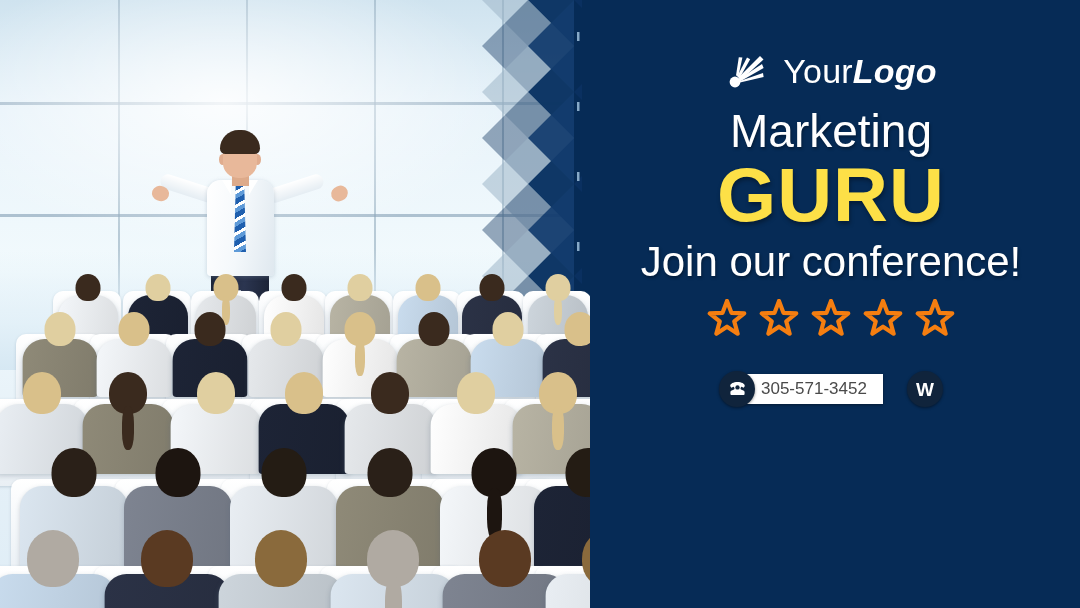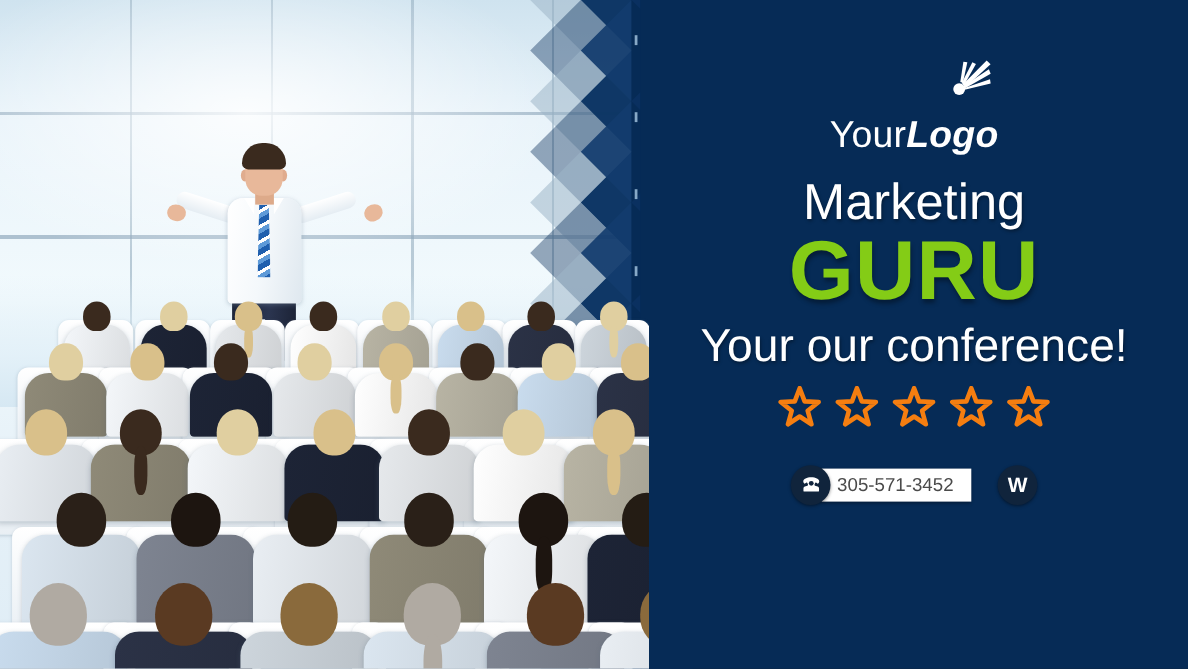--- a/index.html
+++ b/index.html
@@ -89,37 +89,37 @@
   .panel{
     position:absolute;right:0;top:0;width:498px;height:608px;
     background:#062B56;
   }
   .panel-inner{
     position:absolute;left:0;top:0;width:100%;height:100%;
     display:flex;flex-direction:column;align-items:center;
   }
 
   
-  .logo-block{margin-top:50px;display:flex;flex-direction:column;align-items:flex-end;gap:12px;}
+  .logo-block{margin-top:50px;display:flex;flex-direction:row;align-items:center;gap:12px;}
   .logo-mark{width:46px;height:40px;}
   .logo-text{
     margin-top:2px;font-size:34px;color:#ffffff;letter-spacing:.2px;
     font-family:"Liberation Sans","DejaVu Sans",sans-serif;white-space:nowrap;
   }
   .logo-text .lt-light{font-weight:300;}
   .logo-text .lt-bold{font-weight:700;font-style:italic;}
 
   
   .headline{margin-top:16px;text-align:center;width:100%;}
   .h-line1{
     font-size:46px;font-weight:300;color:#ffffff;line-height:1.05;
     text-shadow:1px 2px 3px rgba(0,0,0,.35);
   }
   .h-line2{
-    font-size:76px;font-weight:800;color:#84cc16;line-height:1.0;
+    font-size:76px;font-weight:800;color:#fde047;line-height:1.0;
     letter-spacing:1px;margin-top:2px;
     text-shadow:1px 3px 4px rgba(0,0,0,.35);
   }
   .h-line3{
     font-size:42px;font-weight:300;color:#ffffff;line-height:1.1;margin-top:6px;
     text-shadow:1px 2px 3px rgba(0,0,0,.35);
   }
 
   
   .stars{margin-top:14px;display:flex;gap:10px;justify-content:center;}
@@ -436,21 +436,21 @@
           </g>
         </svg>
         <div class="logo-text">
           <span class="lt-light">Your</span><span class="lt-bold">Logo</span>
         </div>
       </div>
 
       <div class="headline">
         <div class="h-line1">Marketing</div>
         <div class="h-line2">GURU</div>
-        <div class="h-line3">Your our conference!</div>
+        <div class="h-line3">Join our conference!</div>
       </div>
 
       <div class="stars" id="star-row">
           <svg class="star" viewBox="0 0 44 44">
             <polygon points="22.00,2.00 26.70,14.53 40.07,15.13 29.61,23.47 33.17,36.37 22.00,29.00 10.83,36.37 14.39,23.47 3.93,15.13 17.30,14.53" fill="none" stroke="#F57E10" stroke-width="4.4" stroke-linejoin="round"></polygon>
           </svg>
           <svg class="star" viewBox="0 0 44 44">
             <polygon points="22.00,2.00 26.70,14.53 40.07,15.13 29.61,23.47 33.17,36.37 22.00,29.00 10.83,36.37 14.39,23.47 3.93,15.13 17.30,14.53" fill="none" stroke="#F57E10" stroke-width="4.4" stroke-linejoin="round"></polygon>
           </svg>
           <svg class="star" viewBox="0 0 44 44">

